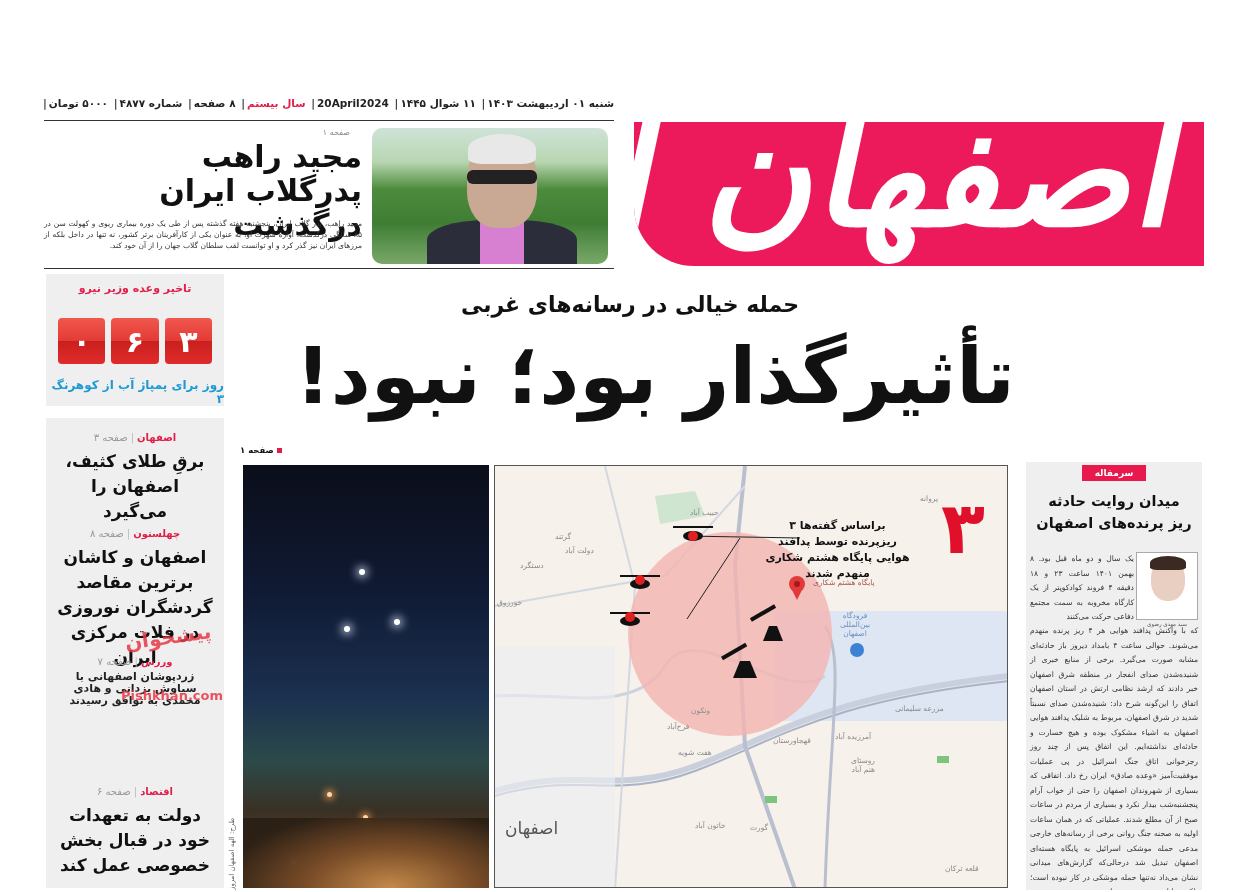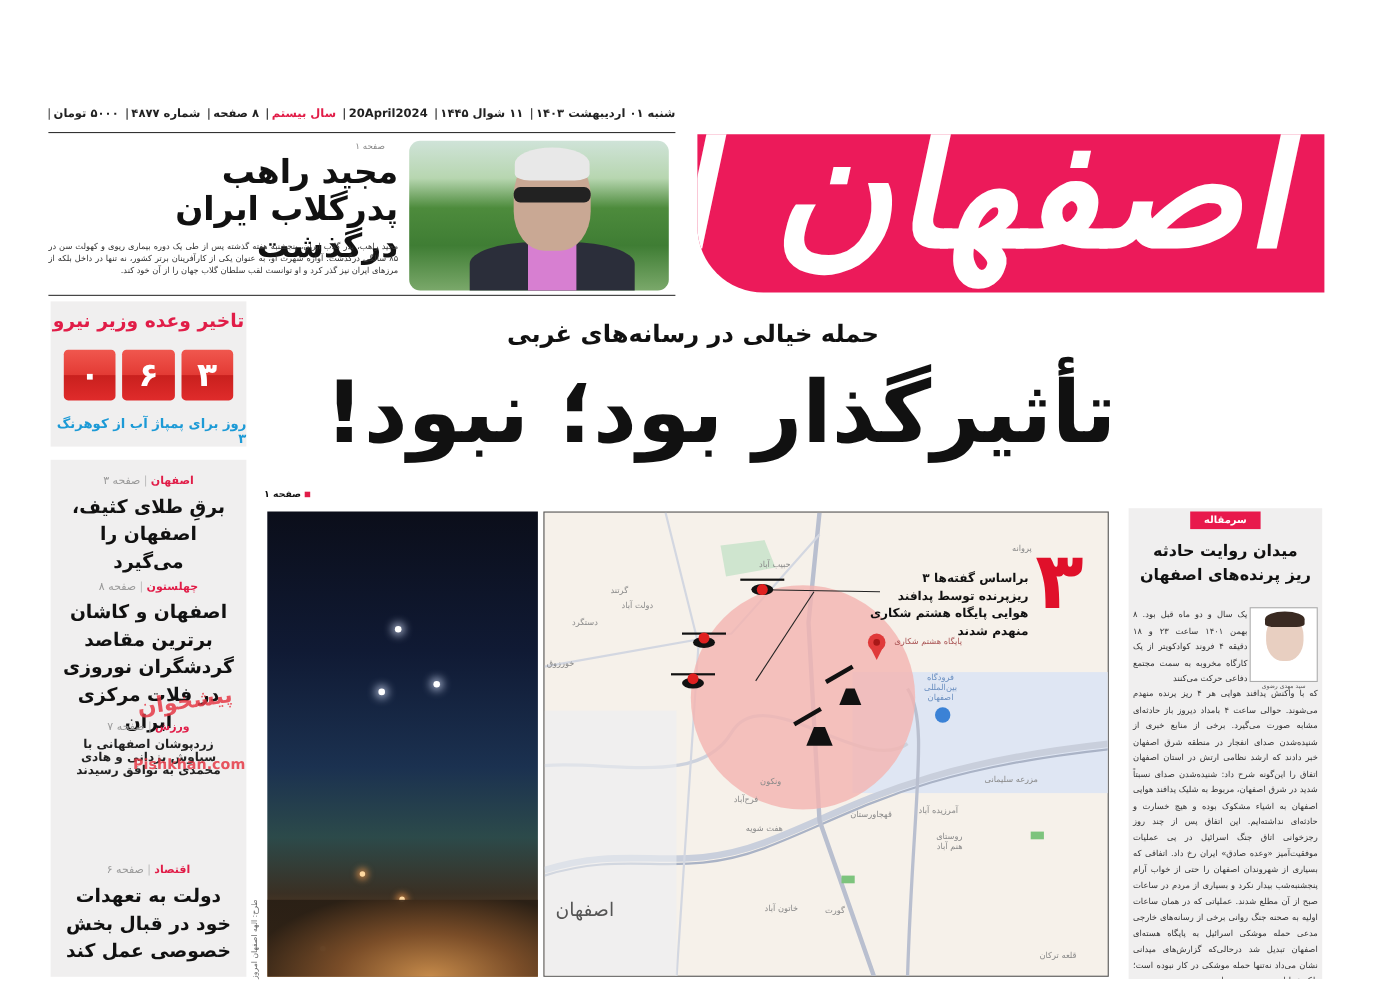--- a/index.html
+++ b/index.html
@@ -21,21 +21,21 @@
 #obit-body{left:44px;top:218px;width:318px;font-size:7.5px;line-height:11px;direction:rtl;text-align:justify;color:#333}
 #obit-photo{left:372px;top:128px;width:236px;height:136px;border-radius:10px;overflow:hidden;background:linear-gradient(180deg,#cfe3d8 0%,#b7d6b0 25%,#4d8b3c 45%,#3f7d34 70%,#7aa86a 100%)}
 #obit-photo .head{position:absolute;left:95px;top:10px;width:70px;height:90px;border-radius:45% 45% 40% 40%;background:#c9a894}
 #obit-photo .hair{position:absolute;left:96px;top:6px;width:68px;height:30px;border-radius:50% 50% 20% 20%;background:#e8e8e8}
 #obit-photo .glasses{position:absolute;left:95px;top:42px;width:70px;height:14px;background:#222;border-radius:6px}
 #obit-photo .jacket{position:absolute;left:55px;top:92px;width:150px;height:50px;border-radius:40% 40% 0 0;background:#2b2e3a}
 #obit-photo .shirt{position:absolute;left:108px;top:92px;width:44px;height:50px;background:#d77fd1}
 #obit-line{left:44px;top:268px;width:570px;height:1px;background:#333}
 
 #countdown{left:46px;top:274px;width:178px;height:132px;background:#f0efef}
-#cd-title{position:absolute;left:0;top:8px;width:100%;text-align:center;font-size:17px;font-weight:bold;color:#e11d48;direction:rtl}
+#cd-title{position:absolute;left:0;top:8px;width:100%;text-align:center;font-size:11px;font-weight:bold;color:#e11d48;direction:rtl}
 #cd-digits{position:absolute;left:12px;top:44px;width:154px;height:46px;display:flex;gap:6px}
 .digit{flex:1;height:46px;background:linear-gradient(180deg,#f0574e 0%,#e33b35 49%,#c9201e 51%,#e02b2b 100%);border-radius:4px;color:#fff;font-size:30px;font-weight:bold;display:flex;align-items:center;justify-content:center}
 #cd-sub{position:absolute;left:0;top:104px;width:100%;text-align:right;font-size:12px;font-weight:bold;color:#1c9ad6;direction:rtl}
 
 #leftcol{left:46px;top:418px;width:178px;height:470px;background:#f0efef}
 .story{position:absolute;left:0;width:100%;text-align:center;direction:rtl}
 .kicker{font-size:10px;color:#999}
 .kicker .sec{color:#e11d48;font-weight:bold}
 .kicker .bar{color:#bbb;padding:0 3px}
 .story .hd{font-size:17px;font-weight:bold;line-height:25px;color:#111;margin-top:6px}
@@ -51,21 +51,21 @@
 
 #nightphoto{left:243px;top:465px;width:246px;height:423px;background:linear-gradient(180deg,#0b0e1a 0%,#101a34 30%,#1b3150 55%,#2c4a4a 70%,#3a3024 82%,#6b4222 92%,#8a5a2c 100%);overflow:hidden}
 .light{position:absolute;width:6px;height:6px;border-radius:50%;background:#fff;box-shadow:0 0 8px 3px rgba(220,230,255,.7)}
 .glow{position:absolute;width:5px;height:5px;border-radius:50%;background:#ffd8a0;box-shadow:0 0 6px 3px rgba(255,160,80,.6)}
 #credit{left:228px;top:790px;width:12px;height:100px;font-size:7px;color:#666;writing-mode:vertical-rl;transform:rotate(180deg)}
 
 #map{left:494px;top:465px;width:514px;height:423px;border:1.5px solid #555;background:#f6f1ea;overflow:hidden}
 #map svg{position:absolute;left:0;top:0}
 .maplabel{position:absolute;font-size:7.5px;color:#8a8a8a;direction:rtl;white-space:nowrap}
 #map-big3{position:absolute;right:22px;top:22px;font-size:72px;font-weight:bold;color:#e0102a;line-height:80px}
-#map-caption{position:absolute;left:295px;top:52px;width:145px;font-size:11px;font-weight:bold;line-height:16px;direction:rtl}
+#map-caption{position:absolute;left:270px;top:52px;width:145px;font-size:11px;font-weight:bold;line-height:16px;text-align:center;direction:rtl}
 #map-city{position:absolute;left:10px;top:352px;font-size:17px;color:#555;direction:rtl}
 
 #editorial{left:1026px;top:462px;width:176px;height:428px;background:#f0efef;overflow:hidden}
 #ed-tag{position:absolute;left:56px;top:3px;width:64px;height:16px;background:#e8194c;color:#fff;font-size:9px;font-weight:bold;text-align:center;line-height:16px;direction:rtl}
 #ed-title{position:absolute;left:0;top:28px;width:100%;font-size:14.5px;font-weight:bold;text-align:center;line-height:22px;direction:rtl}
 #ed-author{position:absolute;left:110px;top:90px;width:62px;height:68px;border:1px solid #aaa;background:#fff;overflow:hidden}
 #ed-author .face{position:absolute;left:14px;top:6px;width:34px;height:42px;border-radius:45%;background:#e8cfc1}
 #ed-author .hair{position:absolute;left:13px;top:3px;width:36px;height:14px;border-radius:50% 50% 20% 20%;background:#3a2a22}
 #ed-author-name{position:absolute;left:108px;top:159px;width:66px;font-size:5.5px;color:#555;text-align:center;direction:rtl}
 #ed-body1{position:absolute;left:4px;top:90px;width:104px;font-size:7.6px;line-height:14.5px;text-align:justify;direction:rtl;color:#333}

